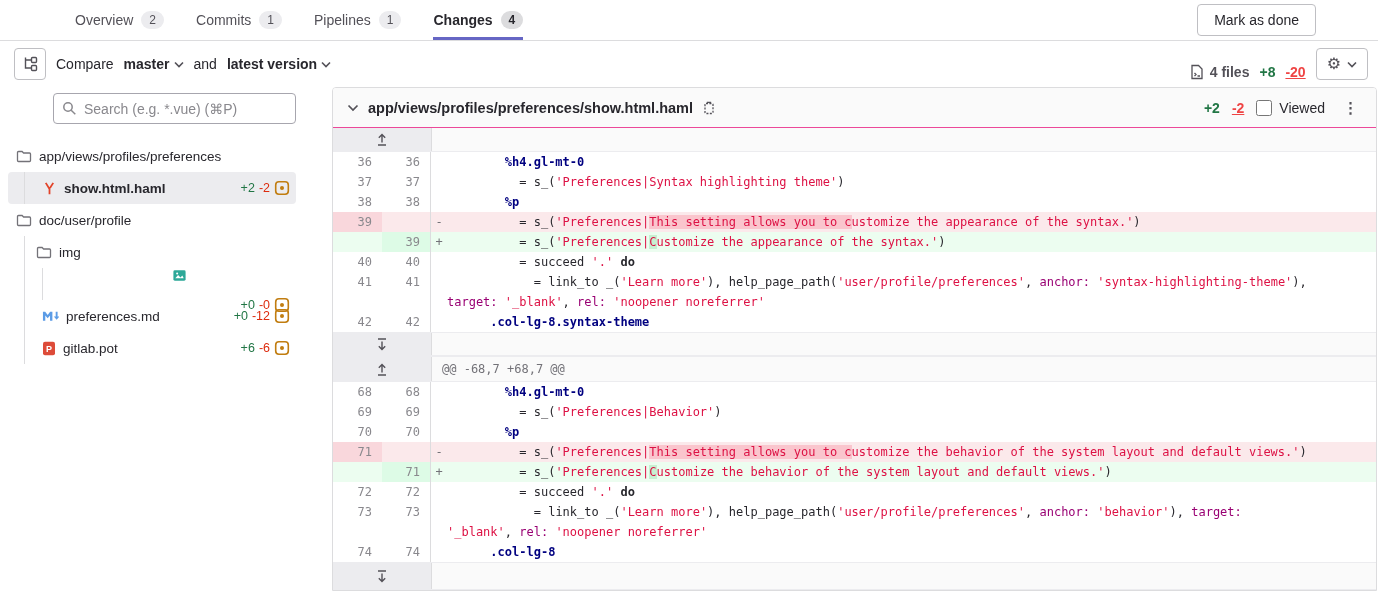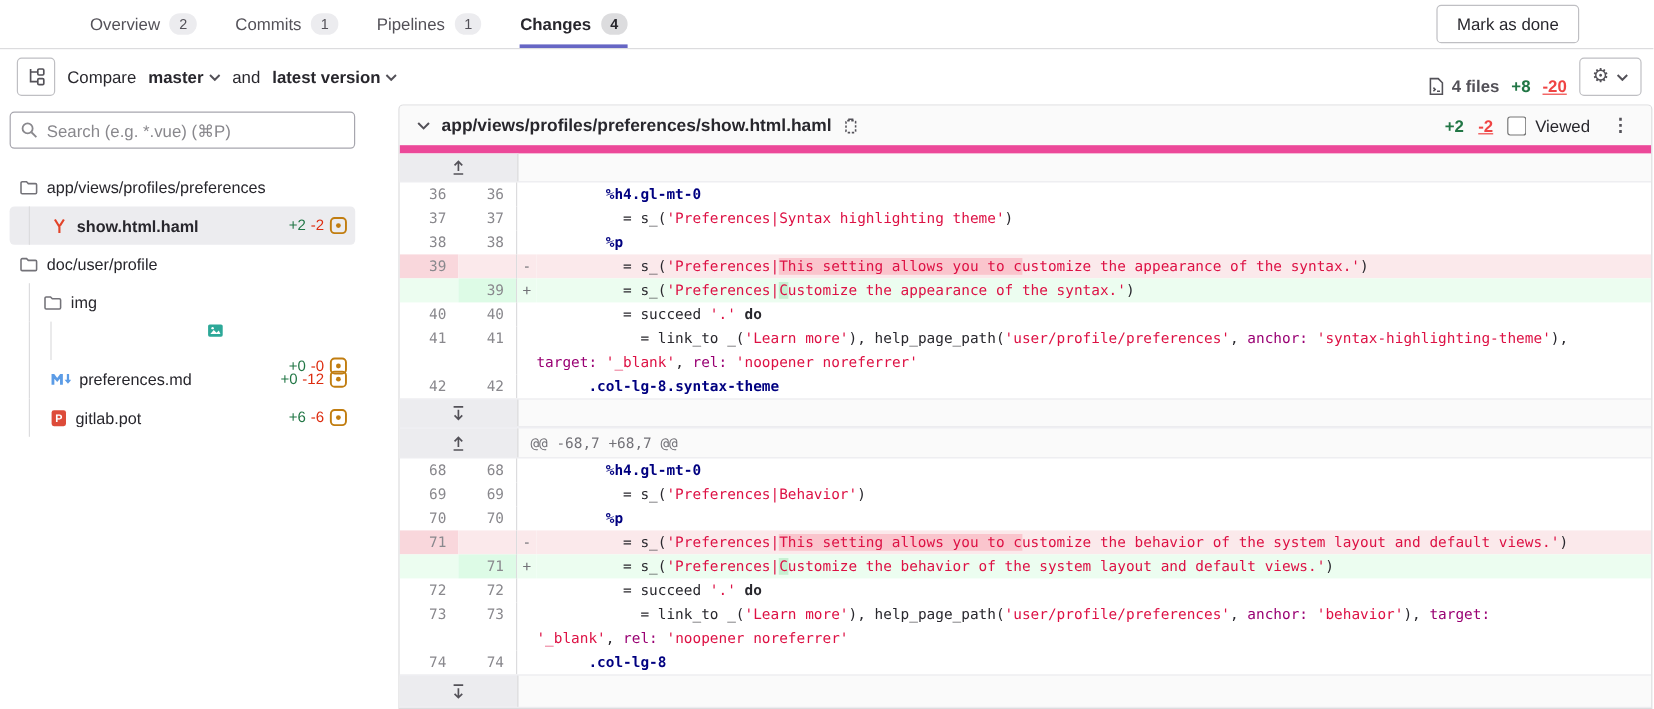--- a/index.html
+++ b/index.html
@@ -24,37 +24,37 @@
   .cmp-right { margin-left:auto; display:flex; align-items:flex-end; gap:10px; }
   .files-count { color:#535158; font-weight:bold; display:inline-flex; align-items:center; gap:6px; }
   .add-txt { color:#217645; font-weight:bold; }
   .del-txt { color:#ef4444; font-weight:bold;text-decoration:underline; }
   .gear-btn { height:32px; padding:0 10px; display:inline-flex; align-items:center; gap:6px; }
   .gear-glyph { font-size:16px; color:#535158; line-height:1; }
 
   
   .main { display:flex; align-items:flex-start; }
   .sidebar { width:332px; flex:none; padding:6px 36px 0 8px; }
-  .search-wrap { position:relative; margin-bottom:16px; }
+  .search-wrap { position:relative; margin-bottom:16px;margin-left:45px; }
   .search-wrap svg { position:absolute; left:9px; top:8px; }
   .search-input { width:100%; height:31px; border:1px solid #a7a6ae; border-radius:4px; padding:0 8px 0 30px; font-size:14px; color:#28272d; font-family:inherit; }
   .search-input::placeholder { color:#89888d; }
 
   .tree-row { position:relative; display:flex; align-items:center; gap:7px; height:32px; border-radius:4px; cursor:pointer; font-size:13.5px; color:#28272d; }
   .tree-row.active { background:#ececef; }
   .tree-row.active .tree-label { font-weight:bold; }
   .tree-label { white-space:nowrap; overflow:hidden; text-overflow:ellipsis; }
   .tree-counts { margin-left:auto; display:flex; align-items:center; gap:4px; font-size:12.5px; padding-right:6px; }
   .tree-counts .a { color:#217645; }
   .tree-counts .d { color:#dd2b0e; }
   .guide { position:absolute; top:0; bottom:0; width:1px; background:#dcdcde; }
 
   
   .diff-card { flex:1; margin-right:1px; border:1px solid #dcdcde; border-radius:4px 4px 0 0; min-height:504px; display:flex; flex-direction:column; overflow:hidden; }
-  .file-header { display:flex; align-items:center; height:40px; background:#fafafa; border-bottom:7px solid #ec4899; padding:0 12px 0 14px; gap:9px; }
+  .file-header { display:flex; align-items:center; height:40px; background:#fafafa; border-bottom:1px solid #ec4899; padding:0 12px 0 14px; gap:9px; }
   .file-path { font-weight:bold; font-size:14.5px; color:#28272d; cursor:pointer; }
   .fh-right { margin-left:auto; display:flex; align-items:center; gap:12px; }
   .viewed-wrap { display:flex; align-items:center; gap:7px; cursor:pointer; }
   .viewed-wrap input { width:16px; height:16px; accent-color:#fff; border:1px solid #89888d; }
   .kebab { font-size:15px; font-weight:bold; color:#535158; background:none; border:none; cursor:pointer; letter-spacing:0; line-height:1; padding:4px 6px; }
 
   
   .diff-body { font-family:"DejaVu Sans Mono", monospace; font-size:12px; flex:1; display:flex; flex-direction:column; }
   .drow { display:flex; align-items:stretch; }
   .go,.gn { width:49px; flex:none; text-align:right; padding:0 10px 0 0; color:#89888d; line-height:20px; cursor:pointer; }

